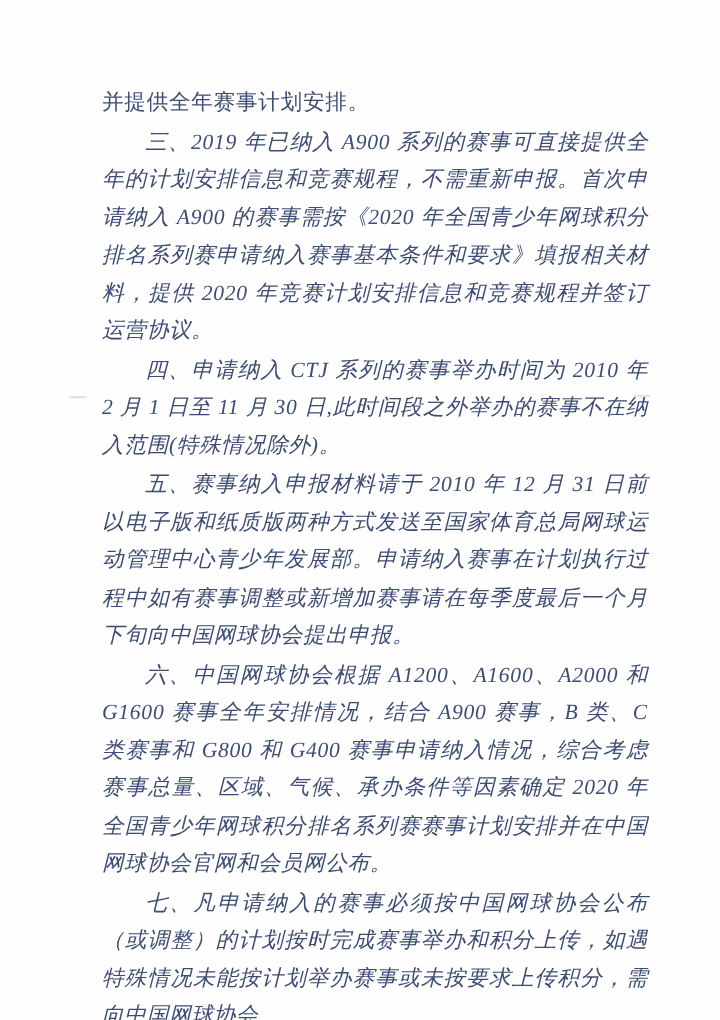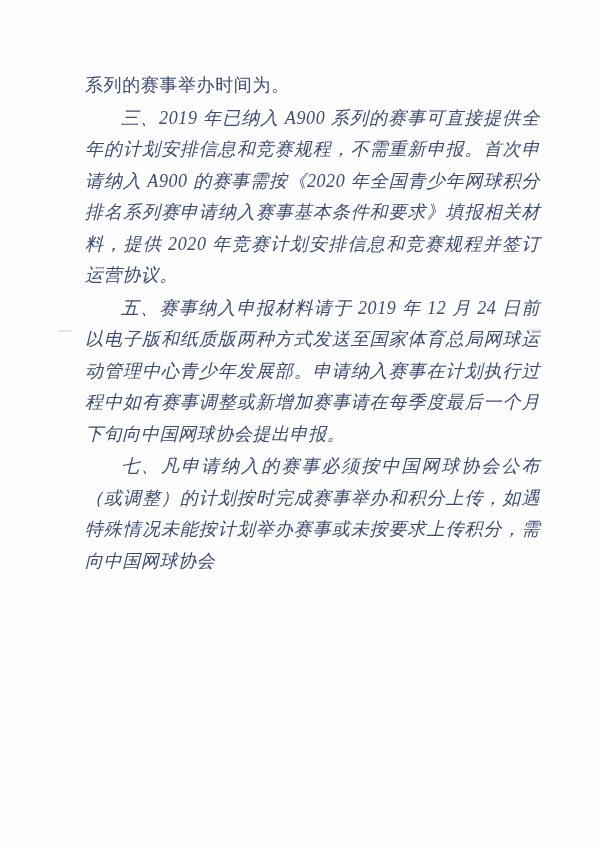--- a/index.html
+++ b/index.html
@@ -47,20 +47,22 @@
     background: #d9aab2;
   }
   .artifact.left  { left: 58px;  top: 330px; width: 14px; }
   .artifact.right { left: 528px; top: 329px; width: 14px; }
 </style>
 </head>
 <body>
 
 <div class="page">
   <div class="text-block">
-    <p class="para">系列的赛事举办时间为。</p>
+    <p class="para">并提供全年赛事计划安排。</p>
     <p class="para indent">三、2019 年已纳入 A900 系列的赛事可直接提供全年的计划安排信息和竞赛规程，不需重新申报。首次申请纳入 A900 的赛事需按《2020 年全国青少年网球积分排名系列赛申请纳入赛事基本条件和要求》填报相关材料，提供 2020 年竞赛计划安排信息和竞赛规程并签订运营协议。</p>
-    <p class="para indent">五、赛事纳入申报材料请于 2019 年 12 月 24 日前以电子版和纸质版两种方式发送至国家体育总局网球运动管理中心青少年发展部。申请纳入赛事在计划执行过程中如有赛事调整或新增加赛事请在每季度最后一个月下旬向中国网球协会提出申报。</p>
+    <p class="para indent">四、申请纳入 CTJ 系列的赛事举办时间为 2010 年 2 月 1 日至 11 月 30 日,此时间段之外举办的赛事不在纳入范围(特殊情况除外)。</p>
+    <p class="para indent">五、赛事纳入申报材料请于 2010 年 12 月 31 日前以电子版和纸质版两种方式发送至国家体育总局网球运动管理中心青少年发展部。申请纳入赛事在计划执行过程中如有赛事调整或新增加赛事请在每季度最后一个月下旬向中国网球协会提出申报。</p>
+    <p class="para indent">六、中国网球协会根据 A1200、A1600、A2000 和 G1600 赛事全年安排情况，结合 A900 赛事，B 类、C 类赛事和 G800 和 G400 赛事申请纳入情况，综合考虑赛事总量、区域、气候、承办条件等因素确定 2020 年全国青少年网球积分排名系列赛赛事计划安排并在中国网球协会官网和会员网公布。</p>
     <p class="para indent">七、凡申请纳入的赛事必须按中国网球协会公布（或调整）的计划按时完成赛事举办和积分上传，如遇特殊情况未能按计划举办赛事或未按要求上传积分，需向中国网球协会</p>
   </div>
   <div class="artifact left"></div>
   <div class="artifact right"></div>
 </div>
 
 </body></html>

